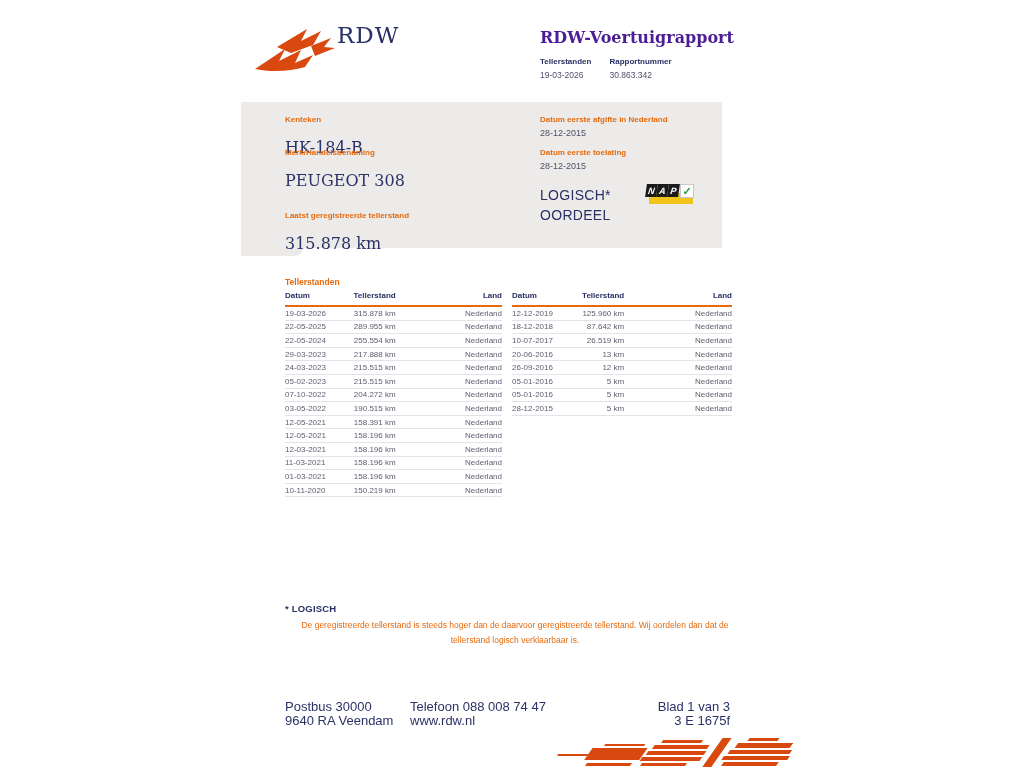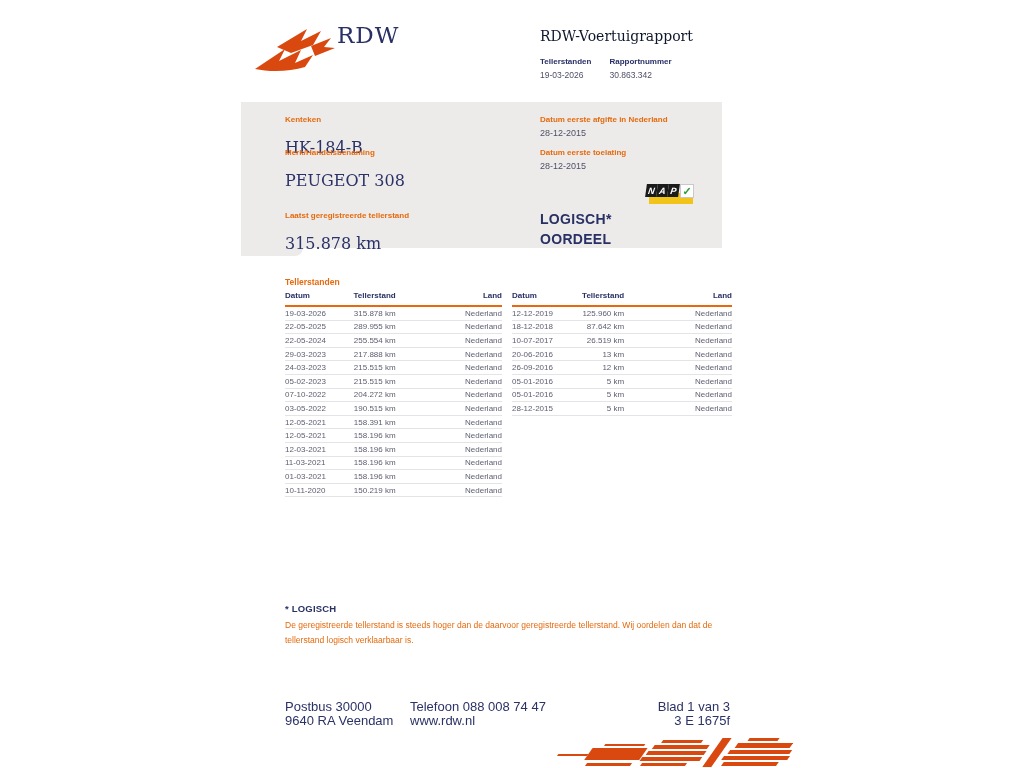--- a/index.html
+++ b/index.html
@@ -17,38 +17,38 @@
   .logo-wrap { left:255px; top:20px; width:140px; height:52px; }
   .logo-eagle { position:absolute; left:0; top:2px; }
   .logo-text {
     position:absolute; left:82px; top:2px;
     font-family:"DejaVu Serif", serif;
     font-size:23px; letter-spacing:1px; color:#283064;
   }
   .report-title {
     left:540px; top:28px;
     font-family:"DejaVu Serif", serif;
-    font-weight:normal; font-size:14px; color:#0f172a;
+    font-weight:bold; font-size:16px; color:#4c1d95;
   }
   .report-meta { left:540px; top:57px; display:flex; gap:18px; }
   .meta-label { font-size:8px; font-weight:bold; color:#283064; }
   .meta-value { font-size:8.5px; color:#4d5068; margin-top:4px; }
 
   
   .panel { left:241px; top:102px; width:481px; height:146px; background:#edebe9; }
   .panel-tab { left:241px; top:248px; width:62px; height:8px; background:#edebe9;
                border-radius:0 0 8px 0; }
   .field-label { font-size:8px; font-weight:bold; color:#e56a0e; }
   .field-value-big {
     font-family:"DejaVu Serif", serif;
     font-size:16px; color:#2b3268; margin-top:14px;
   }
   .field-value-sm { font-size:9px; color:#4d5068; margin-top:4px; }
-  .oordeel { left:540px; top:185px; font-size:14px; font-weight:bold;
-             color:#283064; line-height:20px; letter-spacing:0.3px;margin-top:24px; }
+  .oordeel { left:540px; top:185px; font-size:14px; font-weight:normal;
+             color:#283064; line-height:20px; letter-spacing:0.3px; }
 
   
   .nap { left:646px; top:184px; width:52px; height:24px; }
   .nap-yellow { position:absolute; left:3px; top:9px; width:44px; height:11px;
                 background:#f2c41a; }
   .nap-letter { position:absolute; top:0; width:11px; height:13px; background:#1b1b1b;
                 color:#ffffff; font-size:9px; font-weight:bold; font-style:italic;
                 display:flex; align-items:center; justify-content:center;
                 transform:skewX(-8deg); }
   .nap-check { position:absolute; left:34px; top:0; width:14px; height:14px;
@@ -66,21 +66,21 @@
   .trow  { display:flex; align-items:center; height:13.6px;
            border-bottom:1px solid #e4e4e8; }
   .c0 { width:30%; text-align:left; }
   .c1 { width:21%; text-align:right; }
   .c2 { flex:1; text-align:right; }
 
   
   .footnote-title { left:285px; top:603px; font-size:9.5px; font-weight:bold;
                     color:#283064; letter-spacing:0.2px; }
   .footnote-text  { left:285px; top:618px; width:460px; font-size:8.5px;
-                    line-height:15px; color:#e56a0e; }
+                    line-height:15px; color:#e56a0e;text-align:center; }
 
   
   .footer-col { font-size:13px; color:#2b3266; line-height:14px; }
   .fc1 { left:285px; top:700px; }
   .fc2 { left:410px; top:700px; }
   .fc3 { left:630px; top:700px; width:100px; text-align:right; }
 
   
   .bottom-art { left:543px; top:736px; }
 </style>

